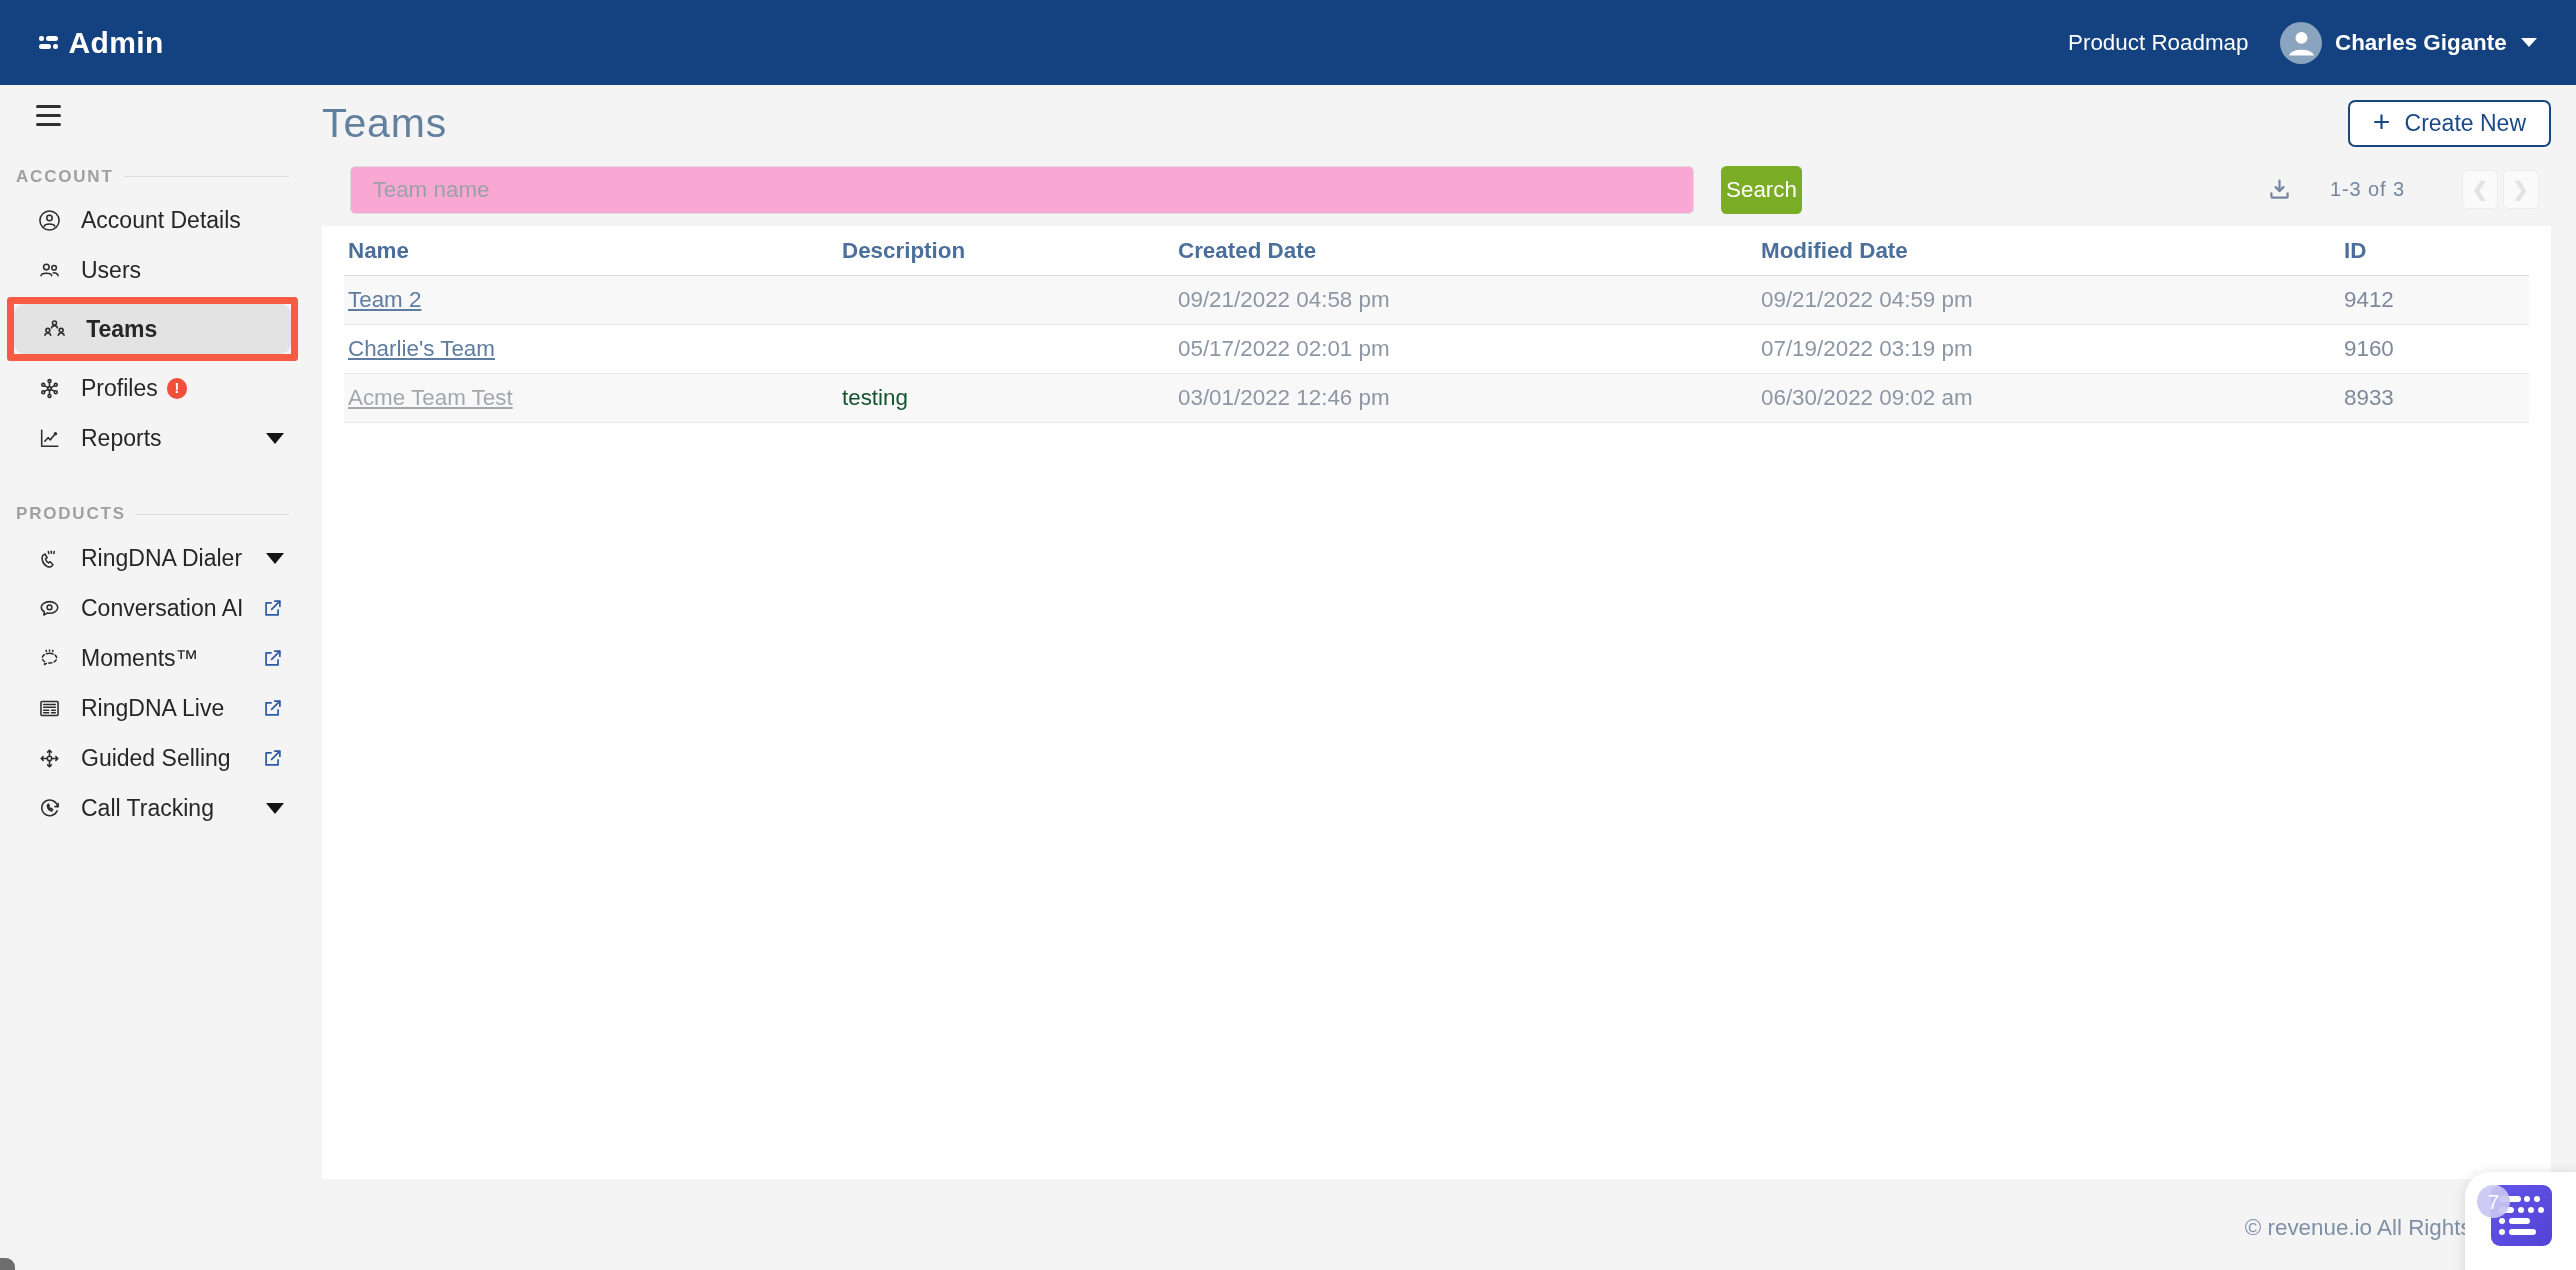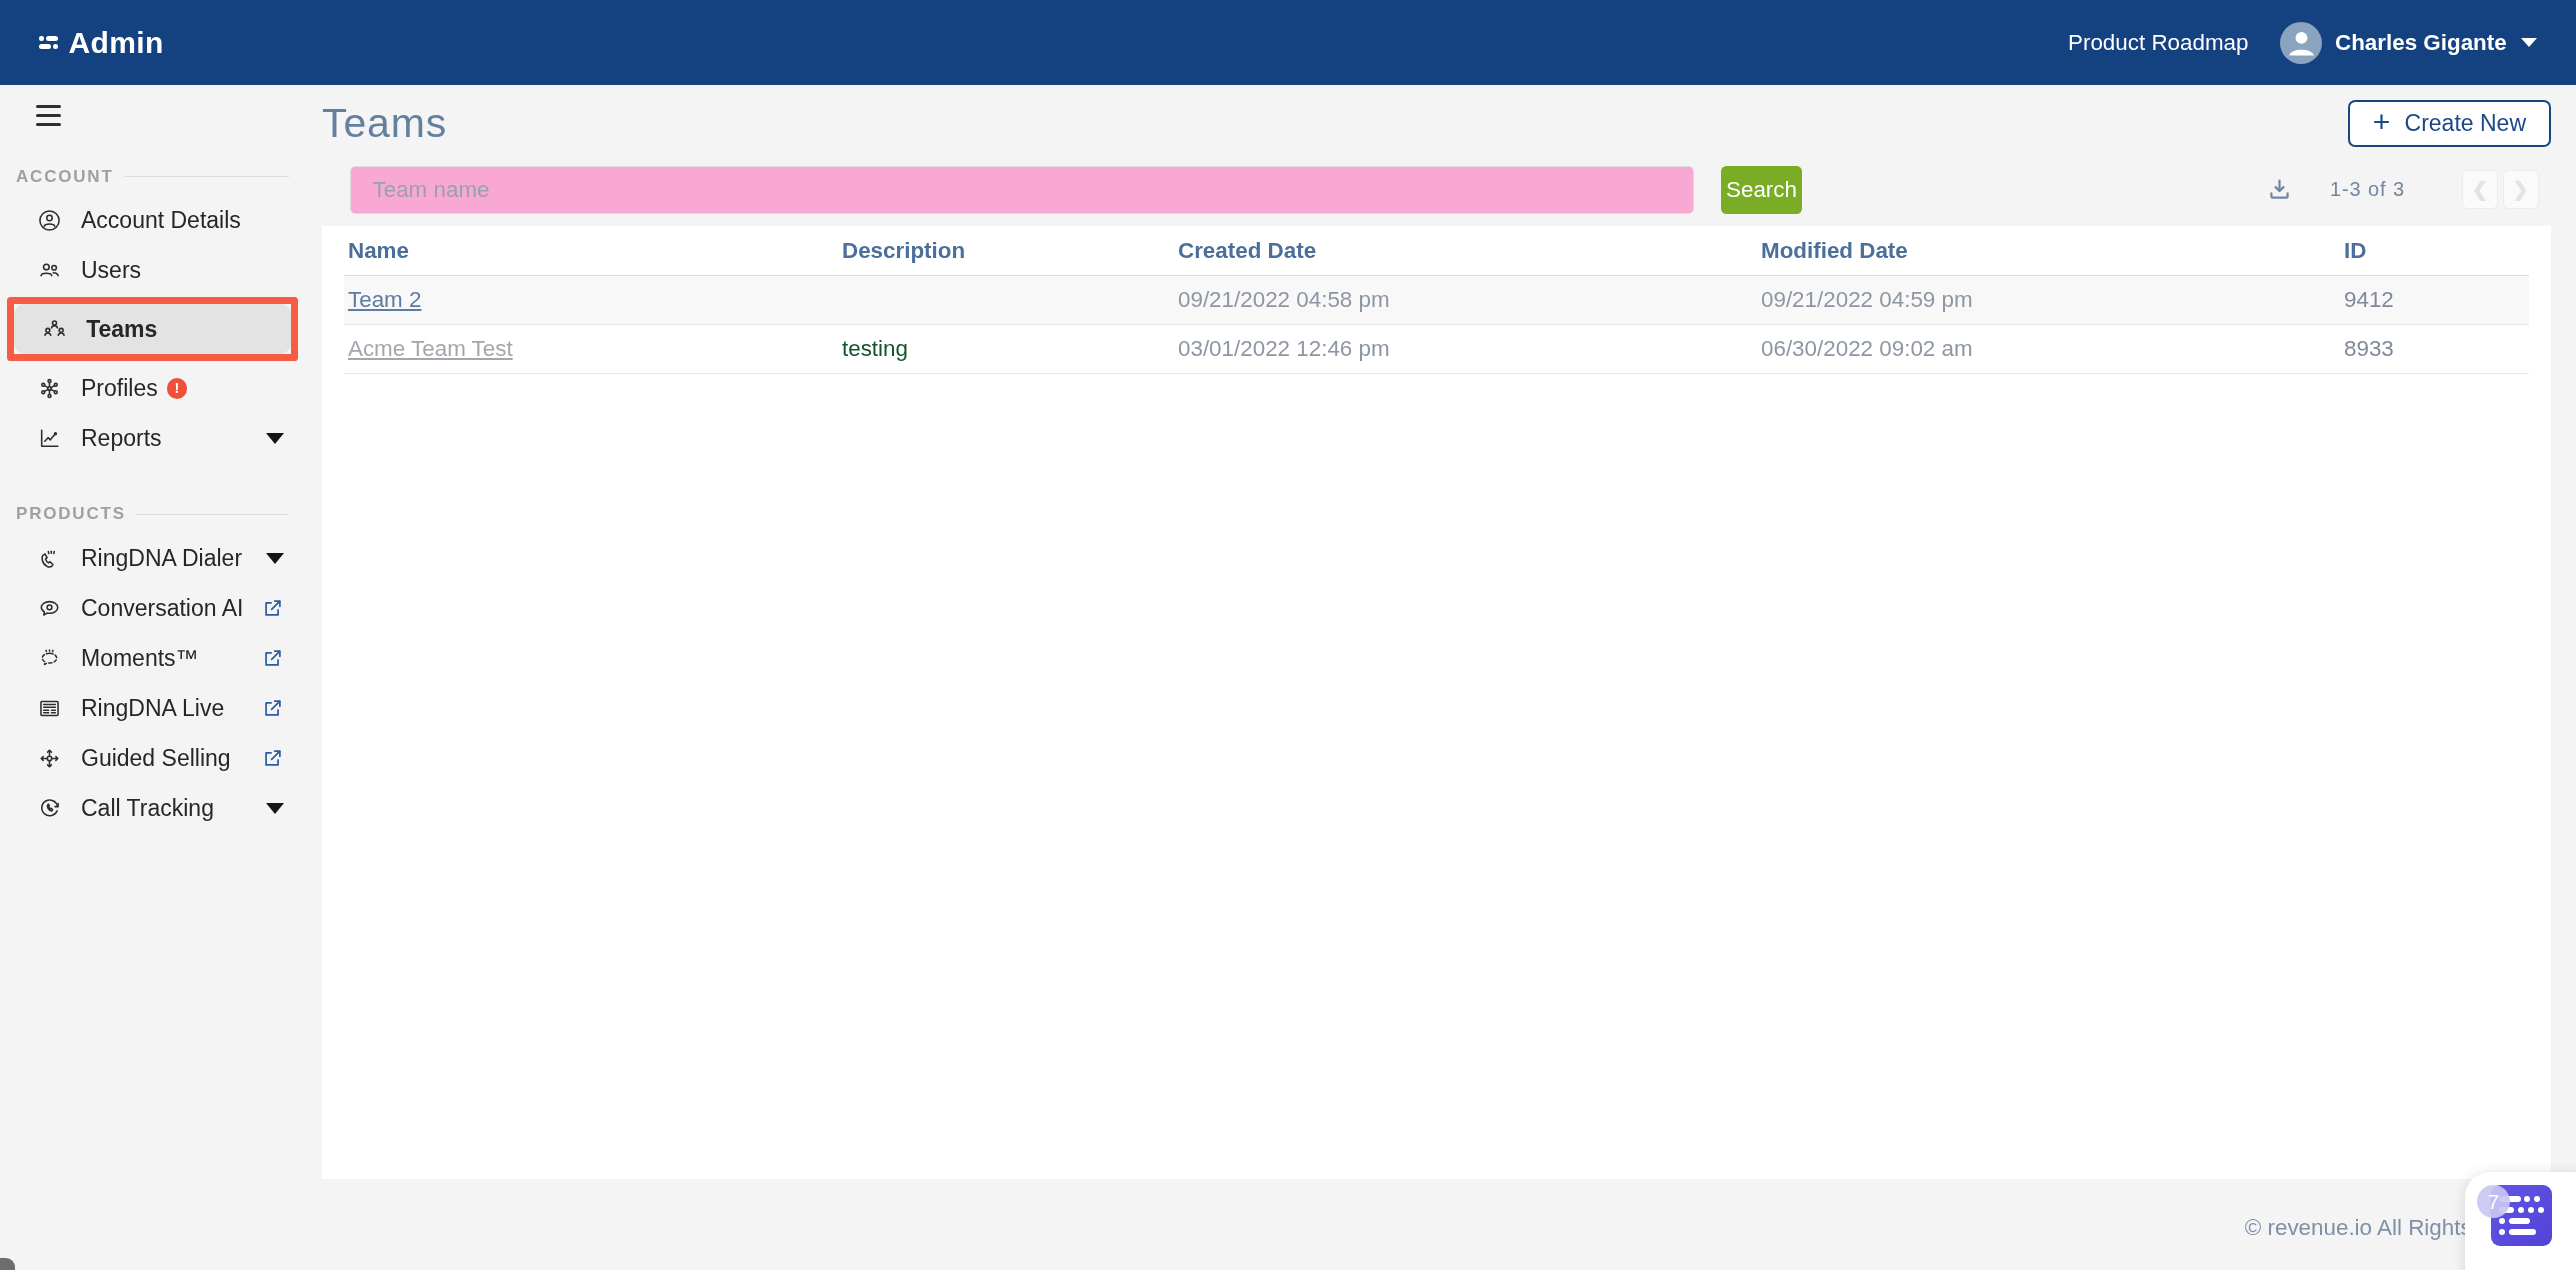--- a/index.html
+++ b/index.html
@@ -390,20 +390,27 @@
         </tr>
       </thead>
       <tbody>
         <tr>
           <td class="cell-name"><a>Team 2</a></td>
           <td class="cell-desc"></td>
           <td class="cell-date">09/21/2022 04:58 pm</td>
           <td class="cell-date">09/21/2022 04:59 pm</td>
           <td class="cell-id">9412</td>
         </tr>
+        <tr>
+          <td class="cell-name"><a>Charlie's Team</a></td>
+          <td class="cell-desc"></td>
+          <td class="cell-date">05/17/2022 02:01 pm</td>
+          <td class="cell-date">07/19/2022 03:19 pm</td>
+          <td class="cell-id">9160</td>
+        </tr>
         <tr class="row-disabled">
           <td class="cell-name"><a>Acme Team Test</a></td>
           <td class="cell-desc">testing</td>
           <td class="cell-date">03/01/2022 12:46 pm</td>
           <td class="cell-date">06/30/2022 09:02 am</td>
           <td class="cell-id">8933</td>
         </tr>
       </tbody>
     </table>
   </section>

